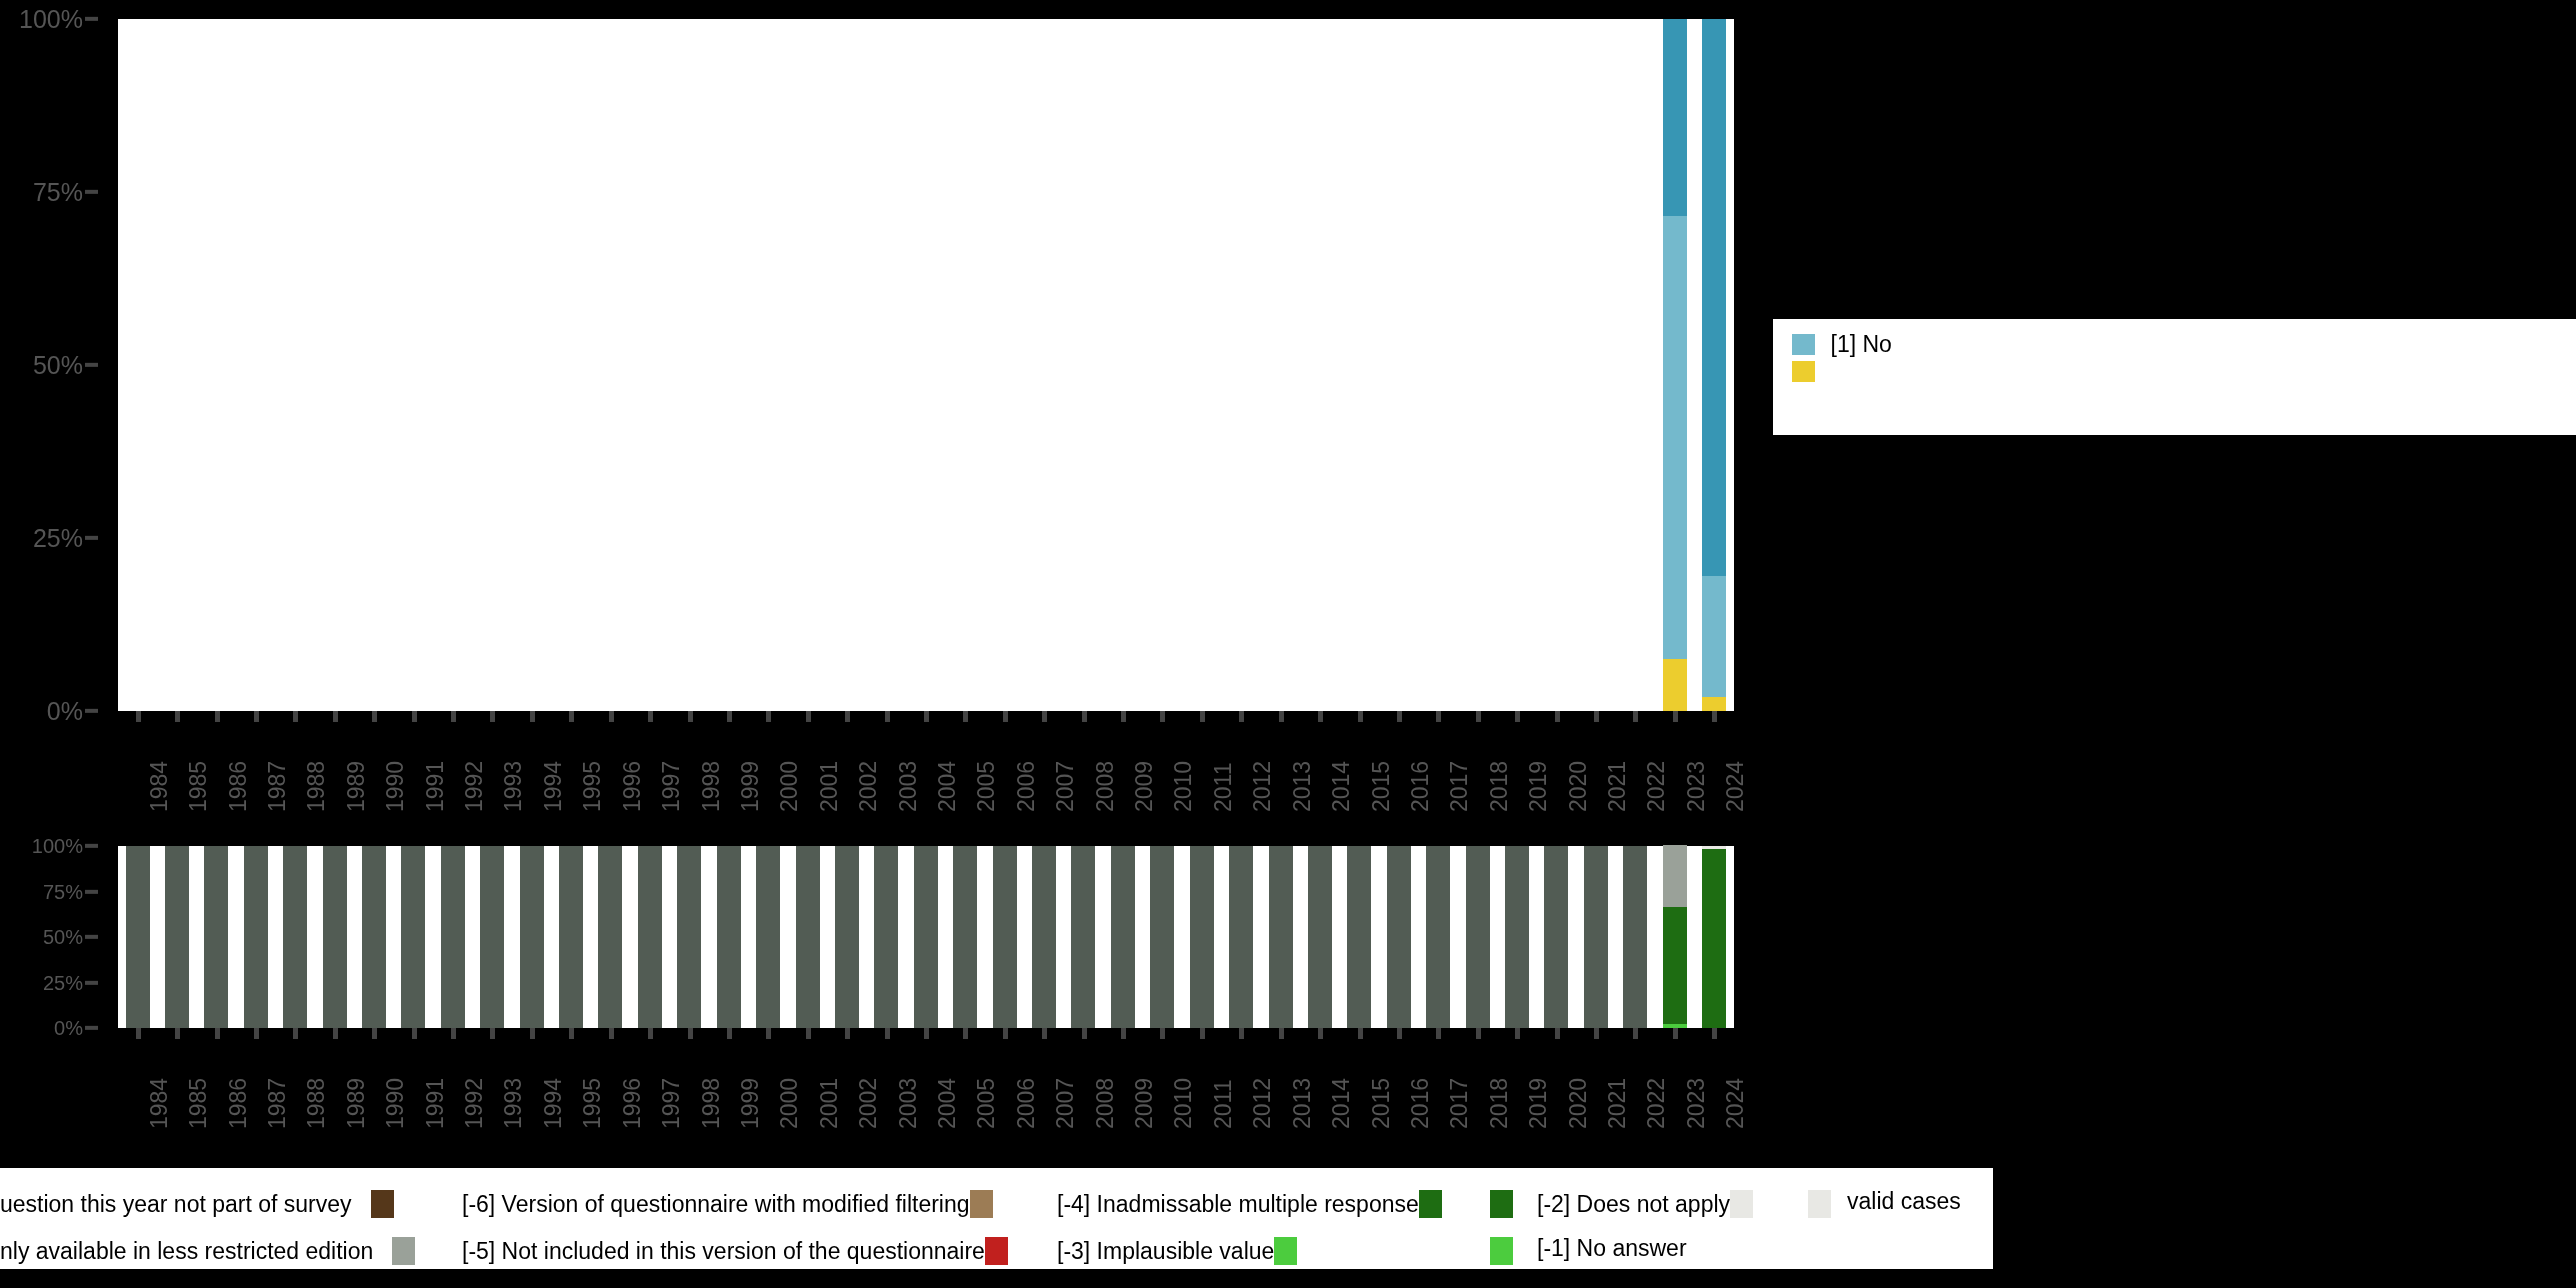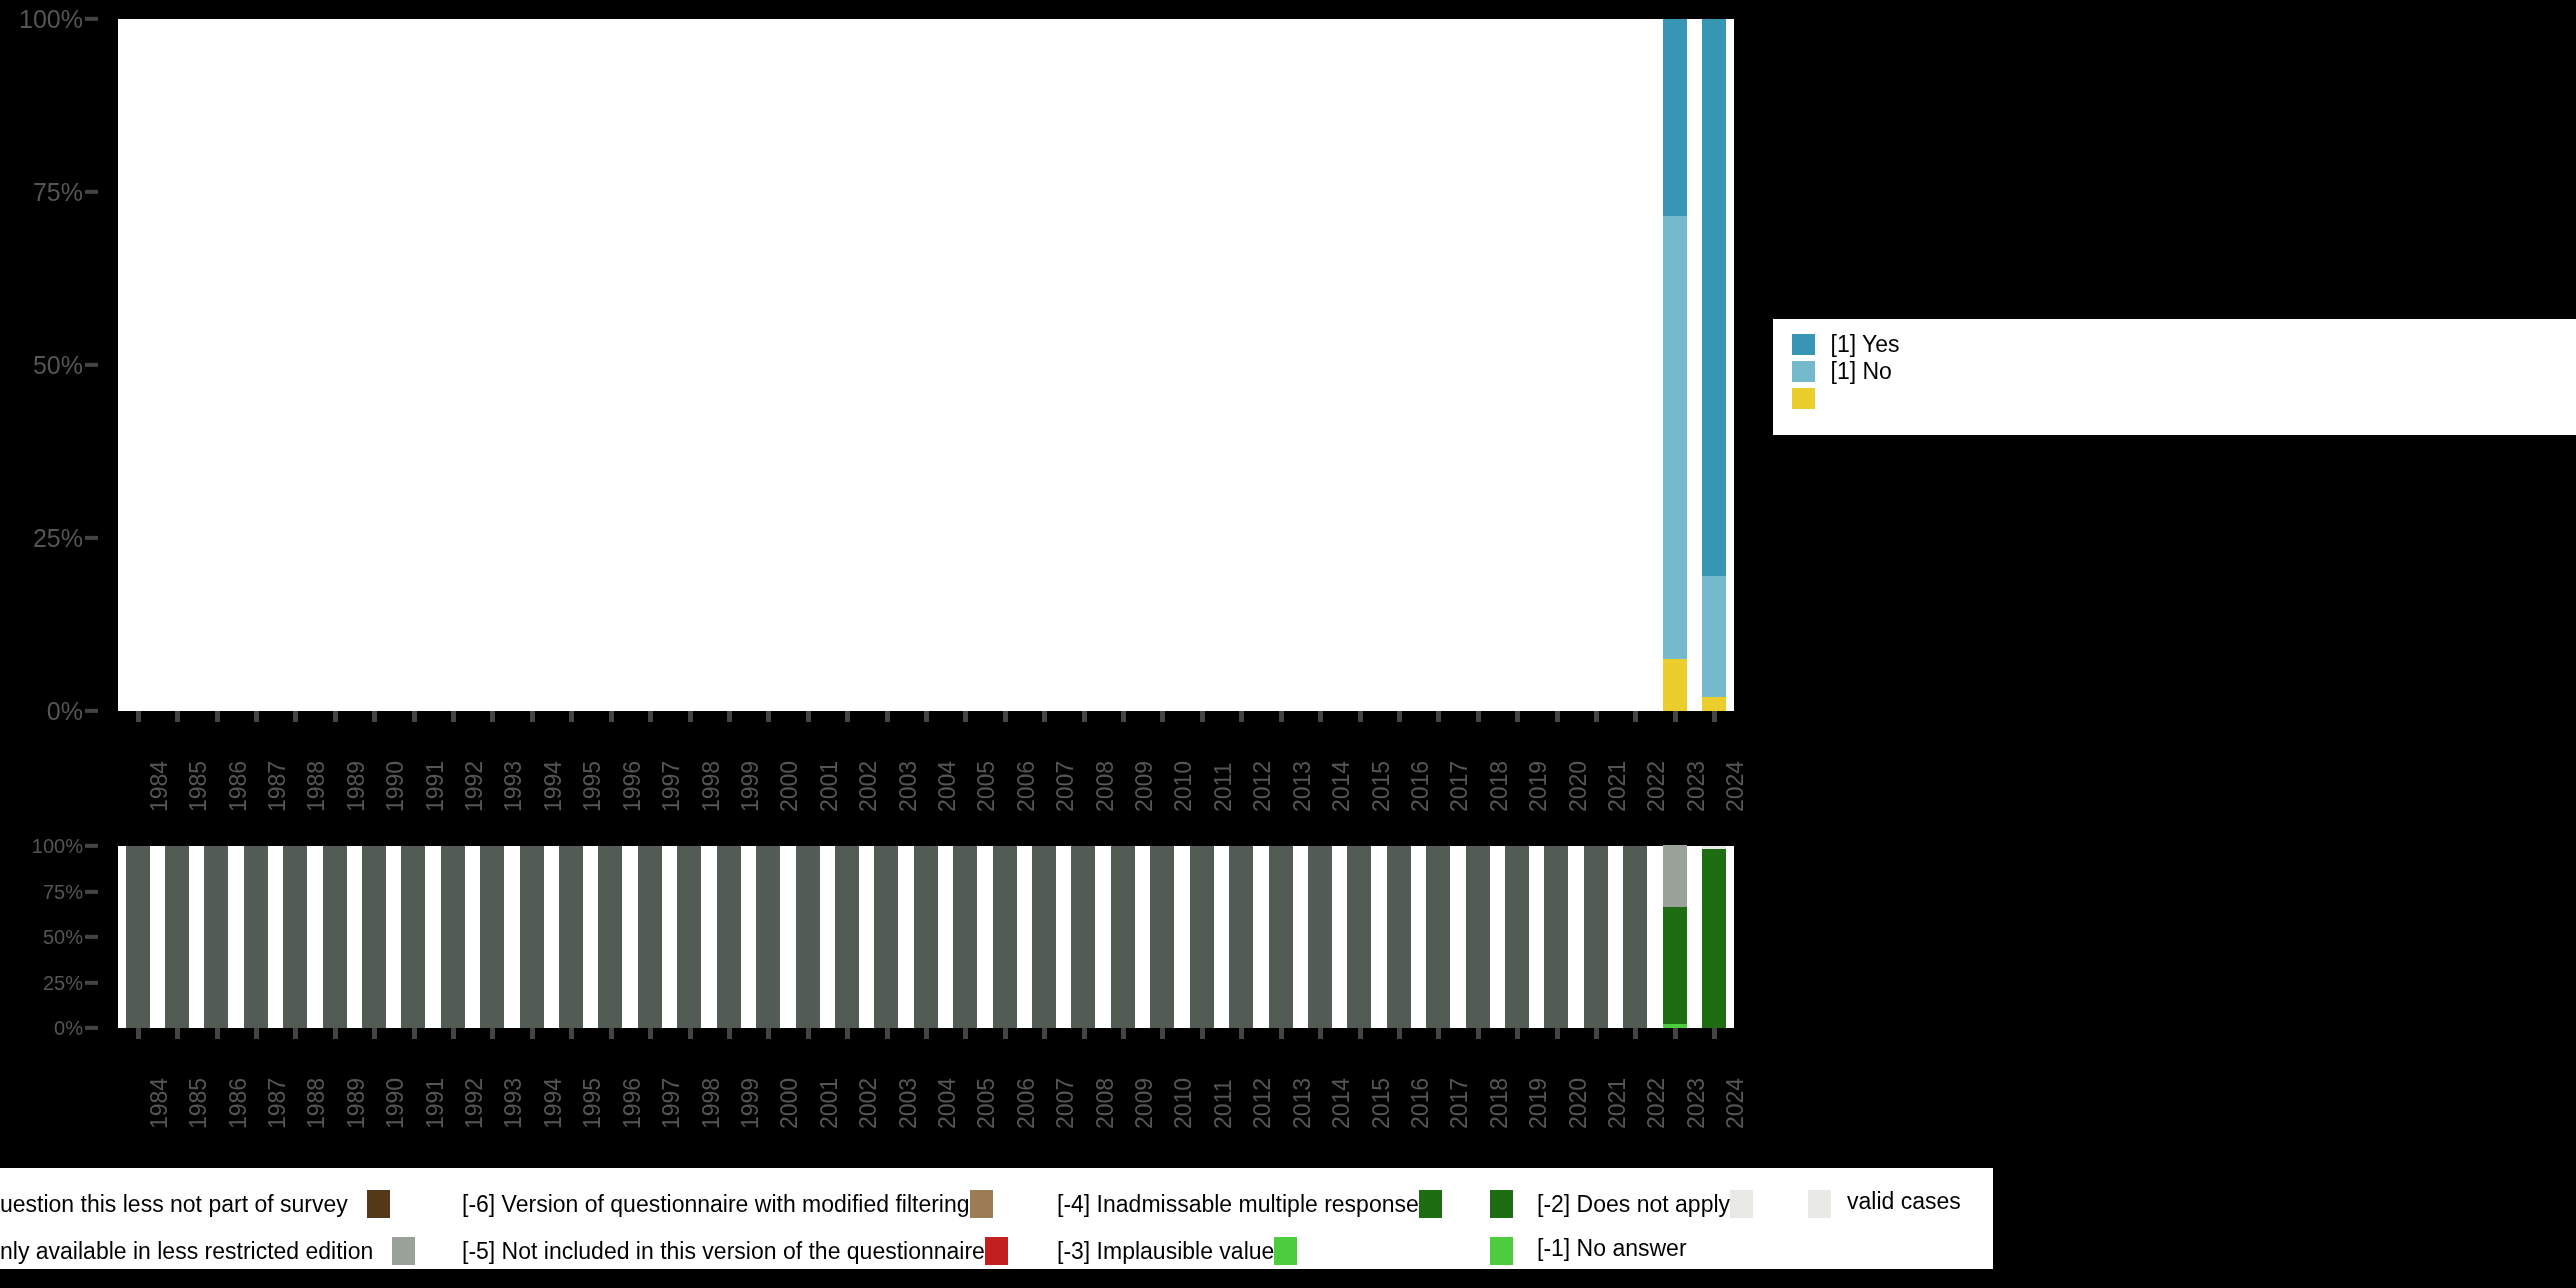--- a/index.html
+++ b/index.html
@@ -541,35 +541,31 @@
       <div class="xt-lab" style="font-size: 23px; top: 101px; left: 8.3px;">2023</div>
     </div>
     <div class="xt-wrap" style="left: 1596px;">
       <div class="xt-mark"></div>
       <div class="xt-lab" style="font-size: 23px; top: 101px; left: 8.3px;">2024</div>
     </div>
   </div>
 
 <div id="legend-top">
     <div class="lg-row">
-      <span class="lg-sw" style="background: rgb(55, 150, 180);"></span>
-      <span class="lg-tx">[1] Yes</span>
-    </div>
-    <div class="lg-row">
       <span class="lg-sw" style="background: rgb(116, 185, 204);"></span>
       <span class="lg-tx">[1] No</span>
     </div>
     <div class="lg-row">
       <span class="lg-sw" style="background: rgb(236, 205, 46);"></span>
     </div>
   </div>
 
 <div id="legend-bottom">
     <div class="blg-item" style="left: 94px; top: 22px;">
-      <span class="blg-tx">uestion this less not part of survey</span>
+      <span class="blg-tx">uestion this year not part of survey</span>
       <span class="blg-sw" style="background: rgb(85, 55, 26); margin-right: 0px; margin-left: 19px;"></span>
     </div>
     <div class="blg-item" style="left: 94px; top: 69px;">
       <span class="blg-tx">nly available in less restricted edition</span>
       <span class="blg-sw" style="background: rgb(154, 161, 153); margin-right: 0px; margin-left: 19px;"></span>
     </div>
     <div class="blg-item" style="left: 556px; top: 22px;">
       <span class="blg-tx">[-6] Version of questionnaire with modified filtering</span>
       <span class="blg-sw" style="background: rgb(156, 124, 85); margin-right: 0px; margin-left: 0px;"></span>
     </div>

